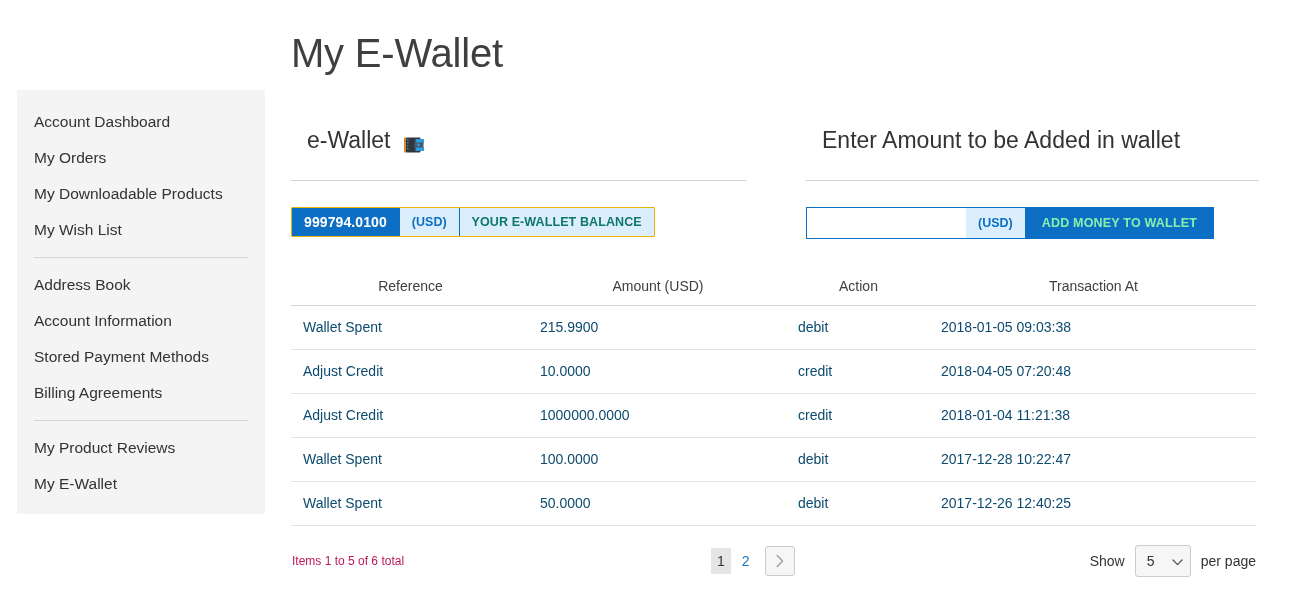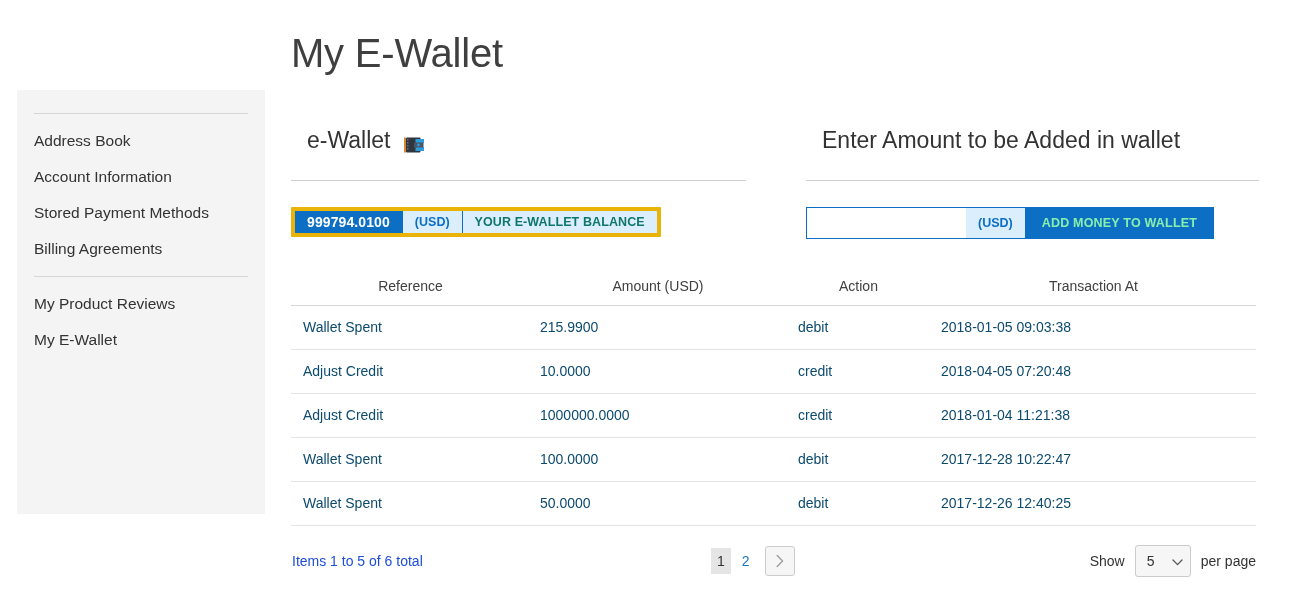--- a/index.html
+++ b/index.html
@@ -98,21 +98,21 @@
     position: relative;
     top: 1px;
   }
 
   
   .balance-badge {
     display: inline-flex;
     align-items: stretch;
     margin-top: 26px;
     height: 30px;
-    border: 4px solid #eab308;
+    border: 1px solid #eab308;
     border-radius: 1px;
     overflow: hidden;
   }
   .balance-amount {
     background: #0d6fc4;
     color: #ffffff;
     font-weight: bold;
     font-size: 14px;
     display: flex;
     align-items: center;
@@ -214,22 +214,22 @@
 
   
   .toolbar {
     display: flex;
     align-items: center;
     margin-top: 18px;
     height: 34px;
     position: relative;
   }
   .tb-count {
-    font-size: 14px;
-    color: #1d4ed8;
+    font-size: 12px;
+    color: #be185d;
     padding-left: 1px;
   }
   .pager {
     position: absolute;
     left: 420px;
     display: flex;
     align-items: center;
     gap: 5px;
   }
   .pg-item {
@@ -294,20 +294,34 @@
     transform: translateY(-50%);
     pointer-events: none;
   }
 </style>
 </head>
 <body>
 
 <div class="page">
 
   <nav class="sidebar">
+    <ul class="sidebar-group">
+      <li>
+          <a class="sidebar-item">Account Dashboard</a>
+        </li>
+      <li>
+          <a class="sidebar-item">My Orders</a>
+        </li>
+      <li>
+          <a class="sidebar-item">My Downloadable Products</a>
+        </li>
+      <li>
+          <a class="sidebar-item">My Wish List</a>
+        </li>
+    </ul>
 
     <div class="sidebar-divider"></div>
 
     <ul class="sidebar-group">
       <li>
           <a class="sidebar-item">Address Book</a>
         </li>
       <li>
           <a class="sidebar-item">Account Information</a>
         </li>

